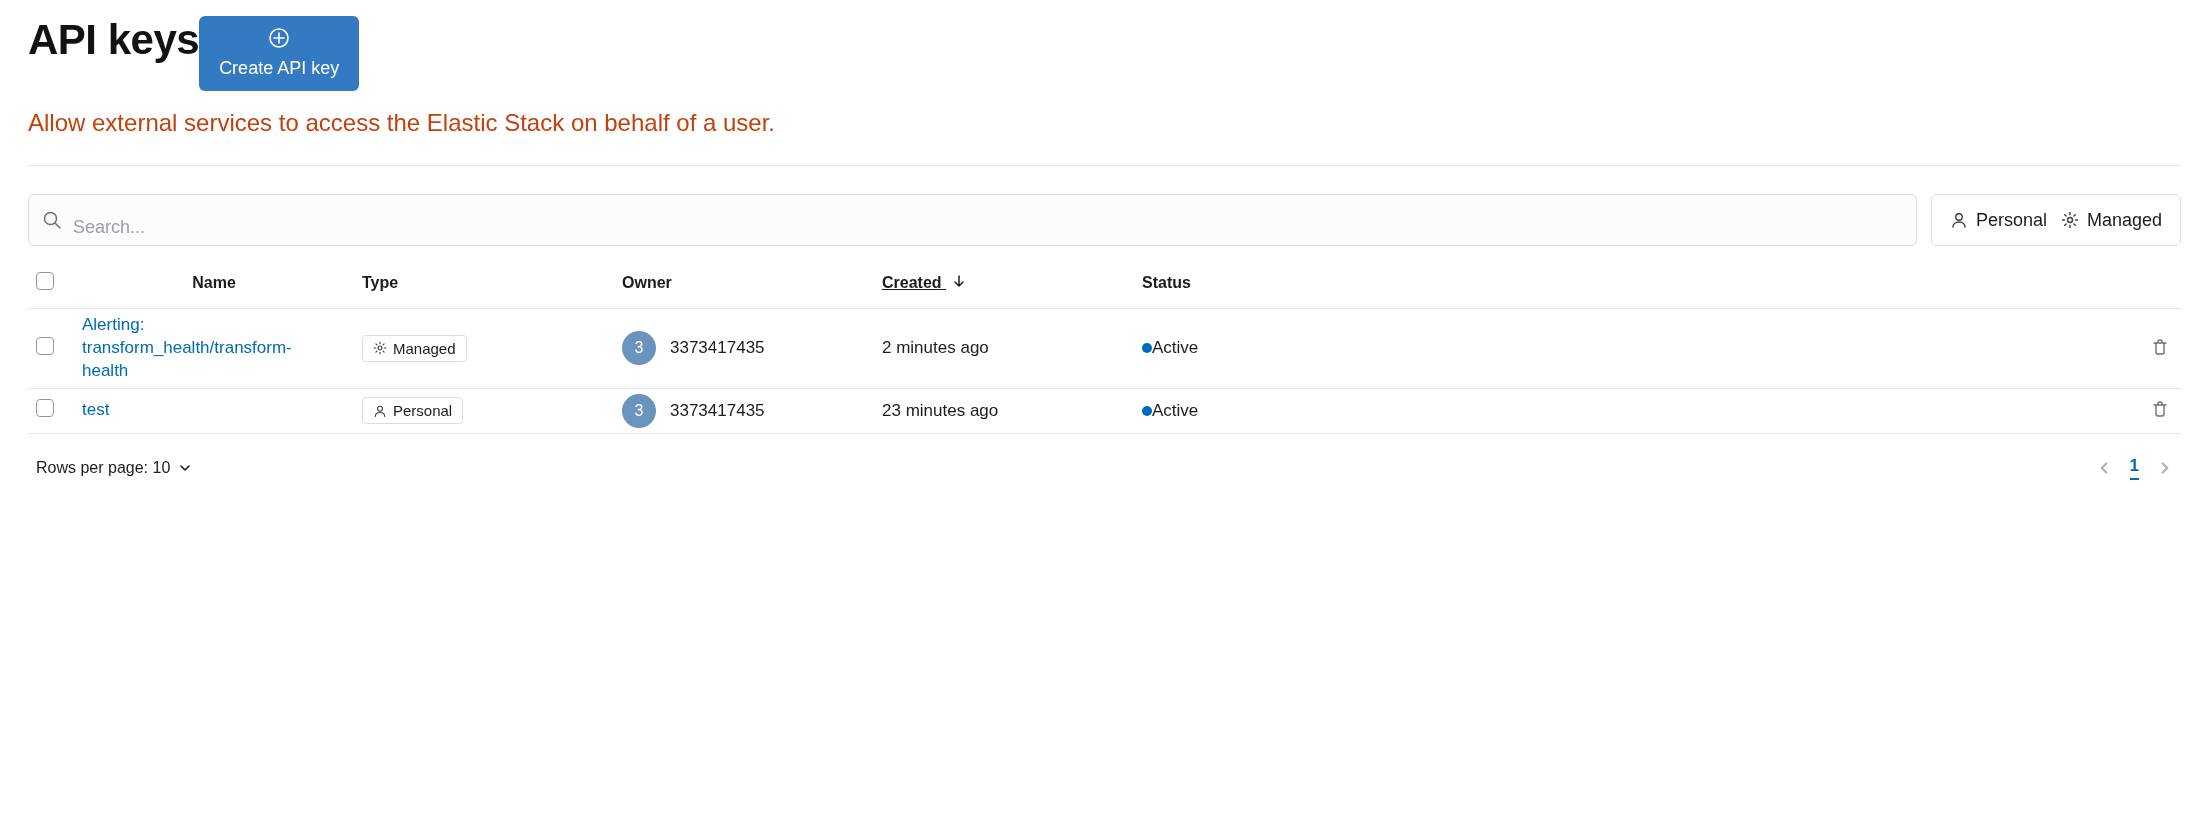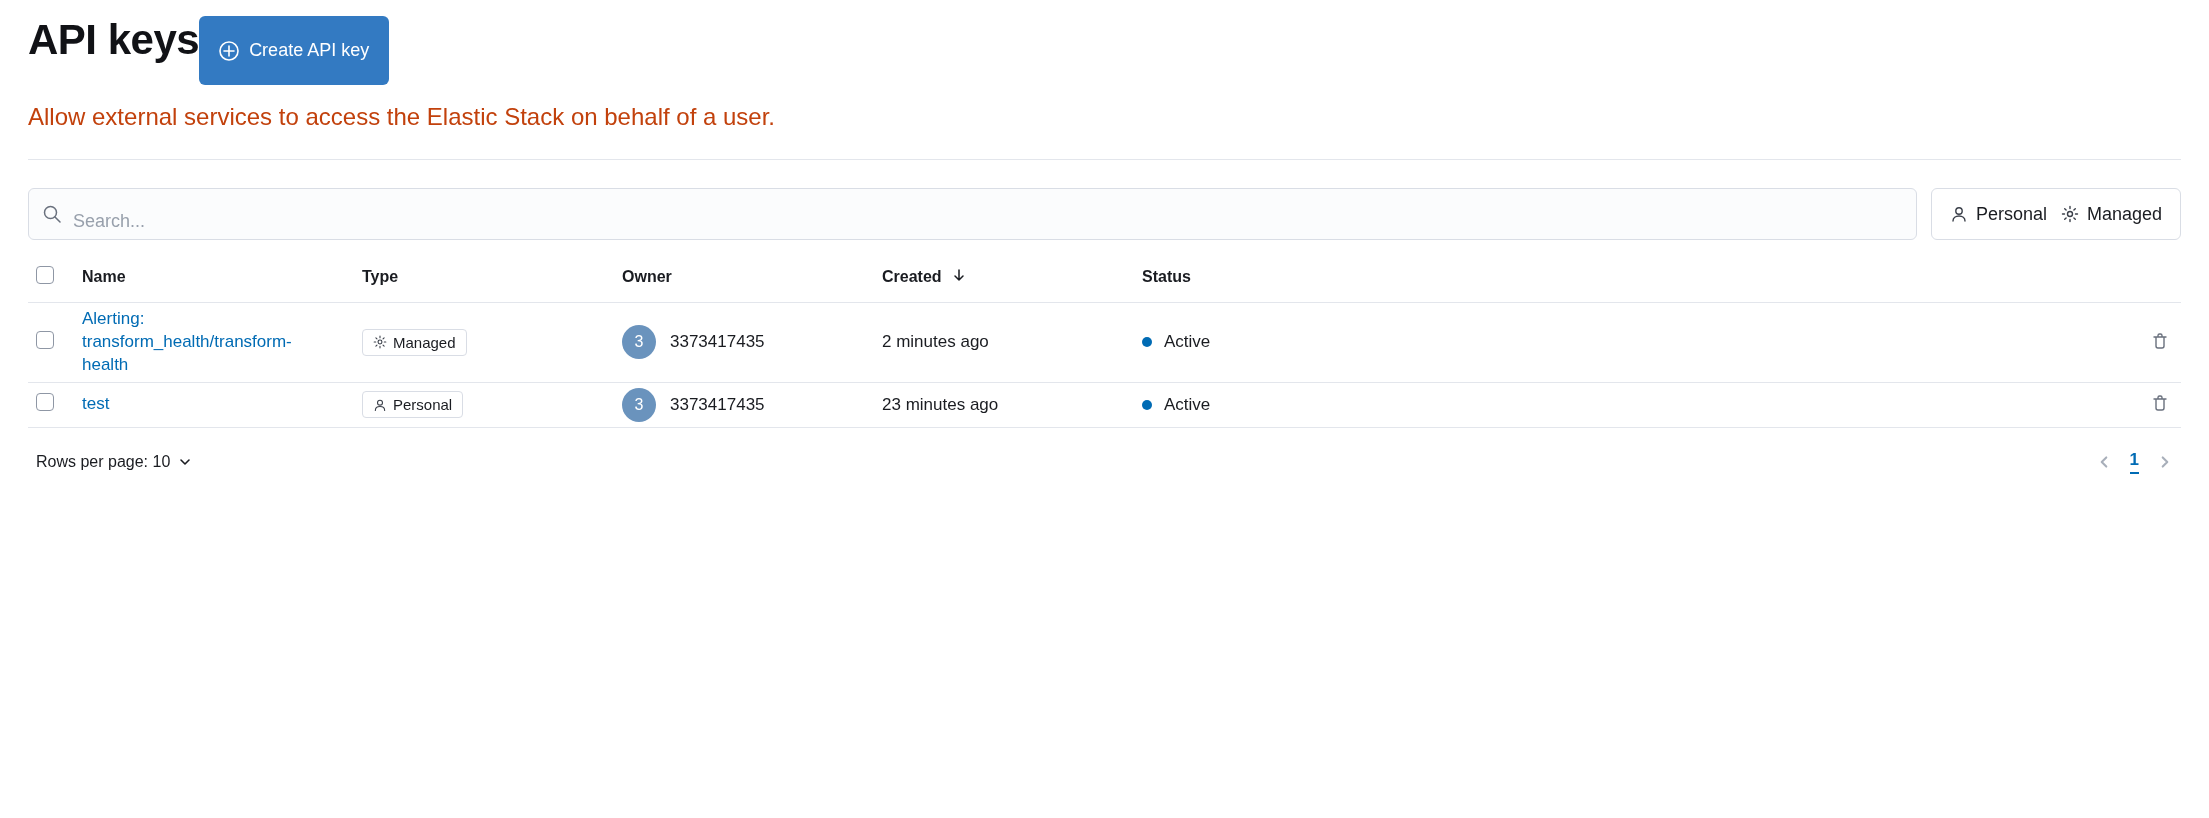--- a/index.html
+++ b/index.html
@@ -22,24 +22,25 @@
     color: #111216;
   }
   .create-btn {
     display: inline-flex;
     align-items: center;
     gap: 10px;
     background: #337ac2;
     color: #fff;
     border: none;
     border-radius: 6px;
-    padding: 24px 20px;
+    padding: 12px 20px;
     font-size: 18px;
     font-weight: 500;
     cursor: pointer;
+    flex-direction: column;
   }
   .create-btn svg { flex-shrink: 0; }
   .page-desc {
     font-size: 24px;
     color: #c2410c;
     margin-bottom: 28px;
   }
   .divider {
     border: none;
     border-top: 1px solid #e3e6ec;
@@ -104,24 +105,24 @@
     border-bottom: 1px solid #e3e6ec;
   }
   tbody td {
     padding: 5px 8px;
     border-bottom: 1px solid #e3e6ec;
     font-size: 17px;
     color: #1a1c21;
     vertical-align: middle;
   }
   .col-check { width: 46px; }
-  .col-name { width: 280px; }
+  .col-name { width: 280px; text-align: center; }
   .col-type { width: 260px; }
   .col-owner { width: 260px; }
-  .col-created { width: 260px; }
+  .col-created { width: 260px; text-decoration: underline; }
   .col-status { width: auto; }
   .col-actions { width: 56px; text-align: right; }
   .checkbox {
     width: 18px;
     height: 18px;
     border: 1.5px solid #8f97a5;
     border-radius: 4px;
     display: inline-block;
     cursor: pointer;
   }
@@ -160,21 +161,20 @@
     color: #fff;
     display: inline-flex;
     align-items: center;
     justify-content: center;
     font-weight: 500;
     font-size: 16px;
   }
   .status-cell {
     display: flex;
     align-items: center;
-    gap: 12px;
   }
   .status-dot {
     width: 10px;
     height: 10px;
     border-radius: 50%;
     background: #006bb4;
     display: inline-block;
   }
   .trash-btn {
     background: none;

